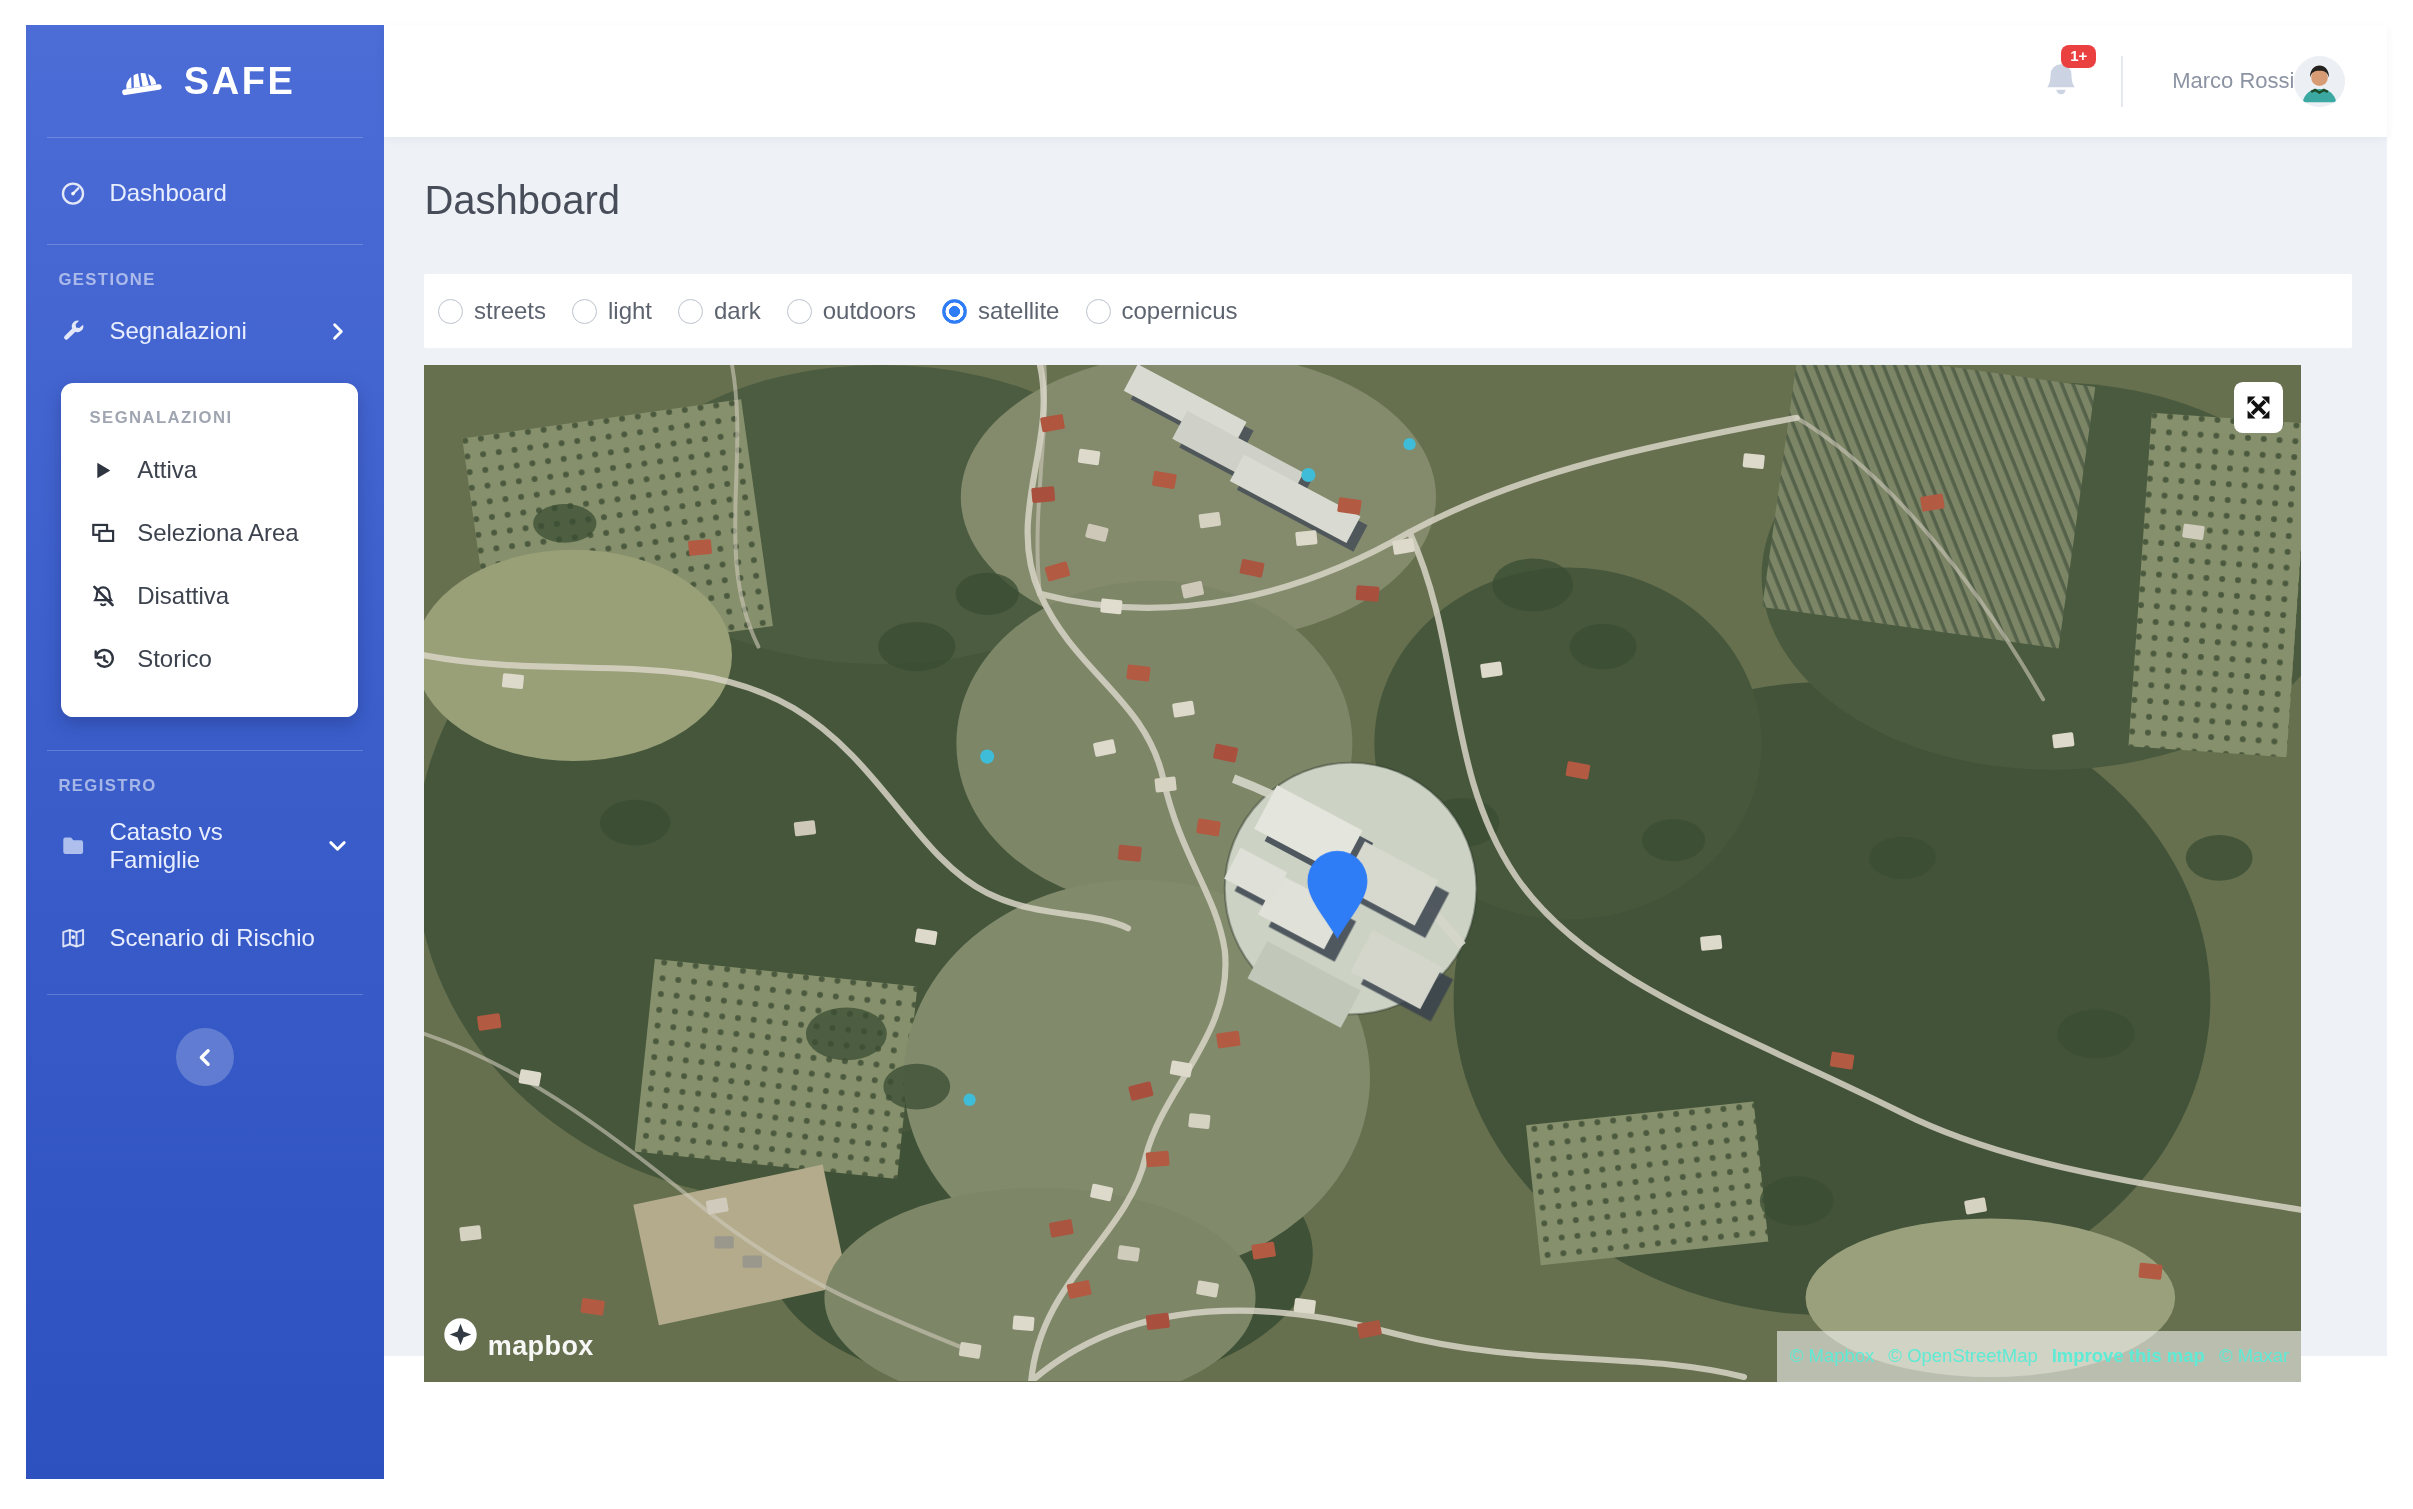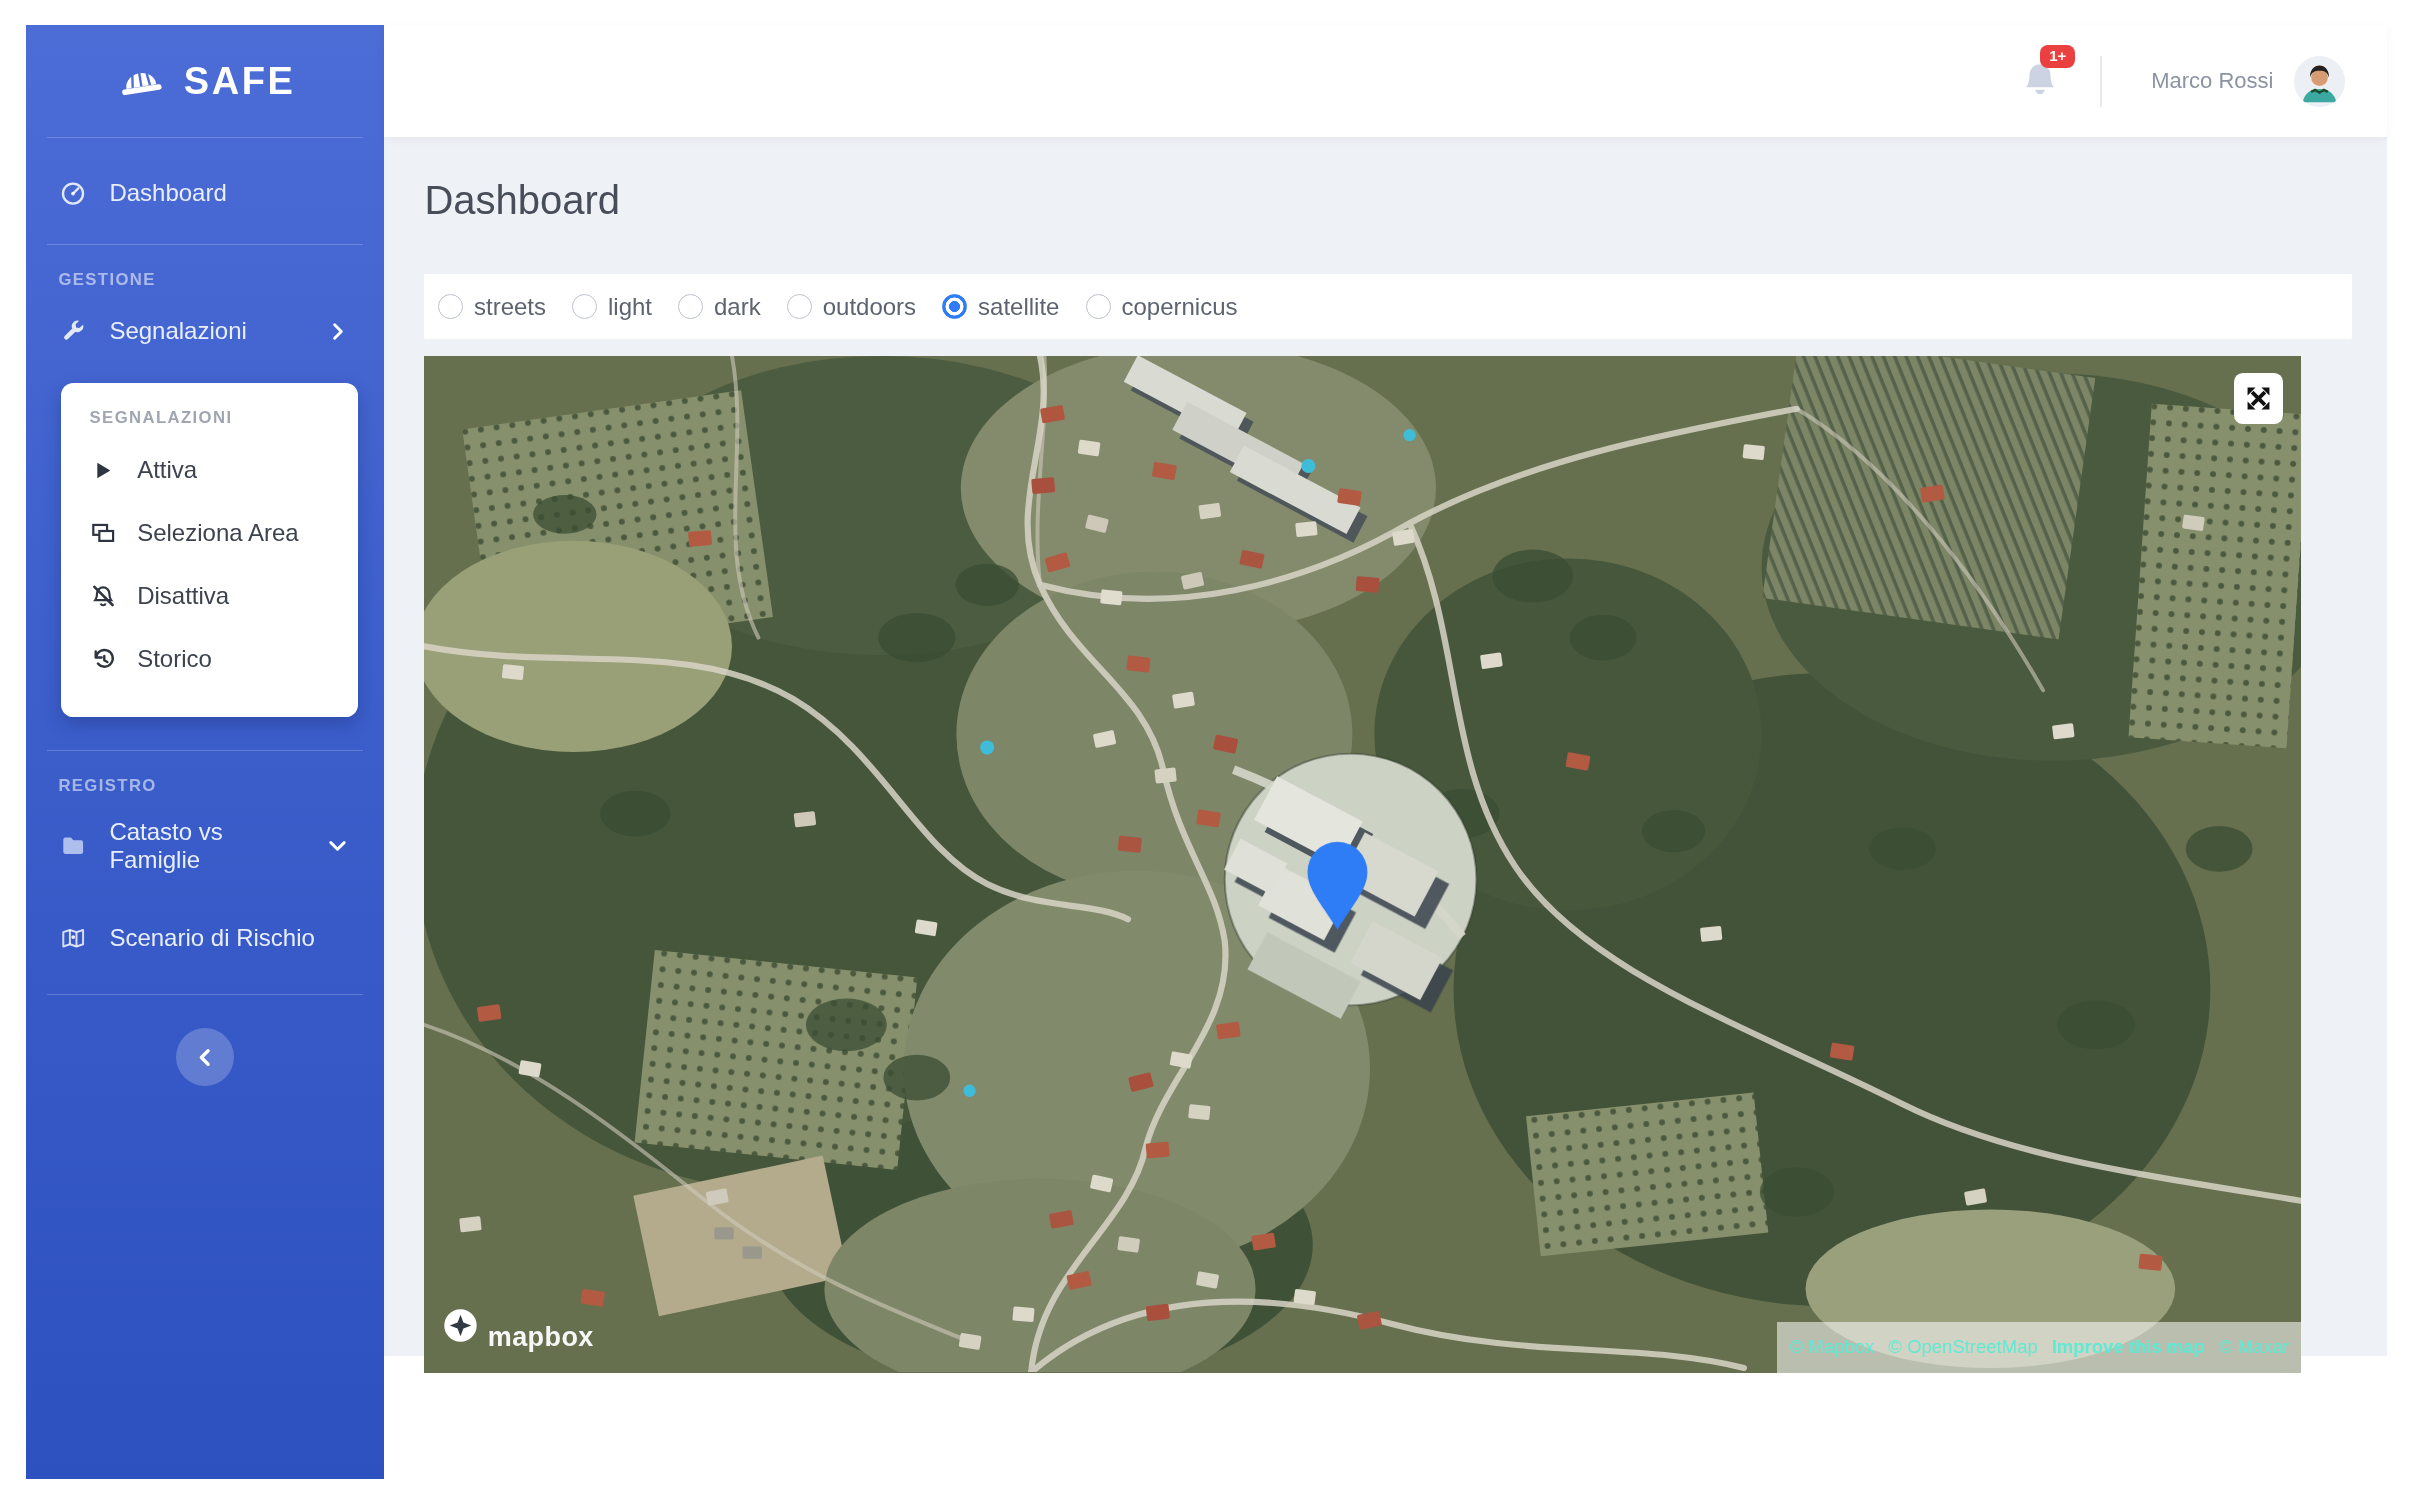--- a/index.html
+++ b/index.html
@@ -47,28 +47,28 @@
   .topbar {
     height:112px; background:#fff; display:flex; align-items:center; justify-content:flex-end;
     padding-right:42px; position:relative; z-index:2; box-shadow:0 2.6px 8.8px rgba(40,50,90,.05);
   }
   .bell-wrap { position:relative; margin-right:39px; cursor:pointer; }
   .badge {
     position:absolute; top:-14px; left:21px; background:#ea4040; color:#fff;
     font-size:15px; font-weight:700; padding:3.5px 8.8px; border-radius:8px; line-height:1.1;
   }
   .topbar-divider { width:1.8px; height:51px; background:#e6e9f0; margin-right:49px; }
-  .user-name { font-size:22px; color:#8c94a3; margin-right:21px; cursor:pointer; }
+  .user-name { font-size:22px; color:#8c94a3; cursor:pointer; }
   .avatar { width:51px; height:51px; border-radius:50%; overflow:hidden; background:#edf0f4; cursor:pointer; flex:0 0 auto; }
 
   .content { background:#eef1f6; height:1219px; padding-left:40px; position:relative; }
   .page-title { font-size:40px; color:#474d59; font-weight:500; margin:0; padding-top:40px; line-height:1.15; }
 
   .style-bar {
-    margin-top:51px; width:1928px; height:65px; background:#fff; display:flex;
+    margin-top:51px; width:1928px; height:74px; background:#fff; display:flex;
     align-items:center; padding:0 14px; gap:26.4px; border-radius:1.8px;
   }
   .opt { display:flex; align-items:center; gap:10.6px; font-size:24px; color:#5d6470; cursor:pointer; }
   .radio-dot {
     width:25px; height:25px; border-radius:50%; border:1.8px solid #bcc2cd; background:#fff; flex:0 0 auto;
   }
   .radio-dot.checked {
     border-color:#2e7cf6;
     background:radial-gradient(circle, #2e7cf6 0 5.3px, #ffffff 5.7px 8.8px, #2e7cf6 9.2px);
   }

